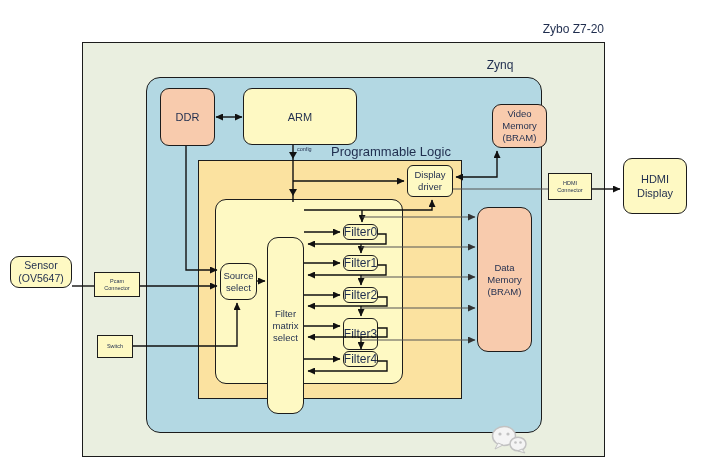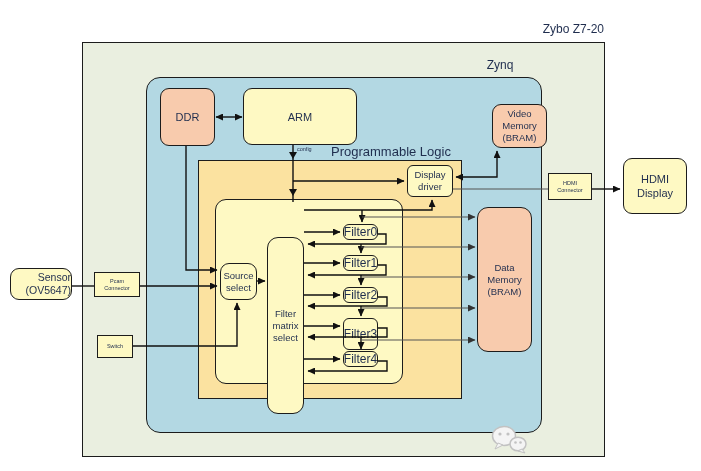--- a/index.html
+++ b/index.html
@@ -83,21 +83,21 @@
   <div class="box r6 fs8" style="left:343px;top:287px;width:35px;height:16px;">
     <span>Filter2</span>
   </div>
   <div class="box r6 fs8" style="left:343px;top:318px;width:35px;height:32px;">
     <span>Filter3</span>
   </div>
   <div class="box r6 fs8" style="left:343px;top:351px;width:35px;height:16px;">
     <span>Filter4</span>
   </div>
 
-  <div class="box r8 fs10" style="left:10px;top:268px;width:62px;height:32px;align-items:flex-end;">
+  <div class="box r8 fs10" style="left:10px;top:256px;width:62px;height:32px;">
     <span>Sensor</span>
     <span>(OV5647)</span>
   </div>
   <div class="box fs5" style="left:94px;top:272px;width:46px;height:25px;">
     <span>Pcam</span>
     <span>Connector</span>
   </div>
   <div class="box fs5" style="left:97px;top:335px;width:36px;height:23px;">
     <span>Switch</span>
   </div>

